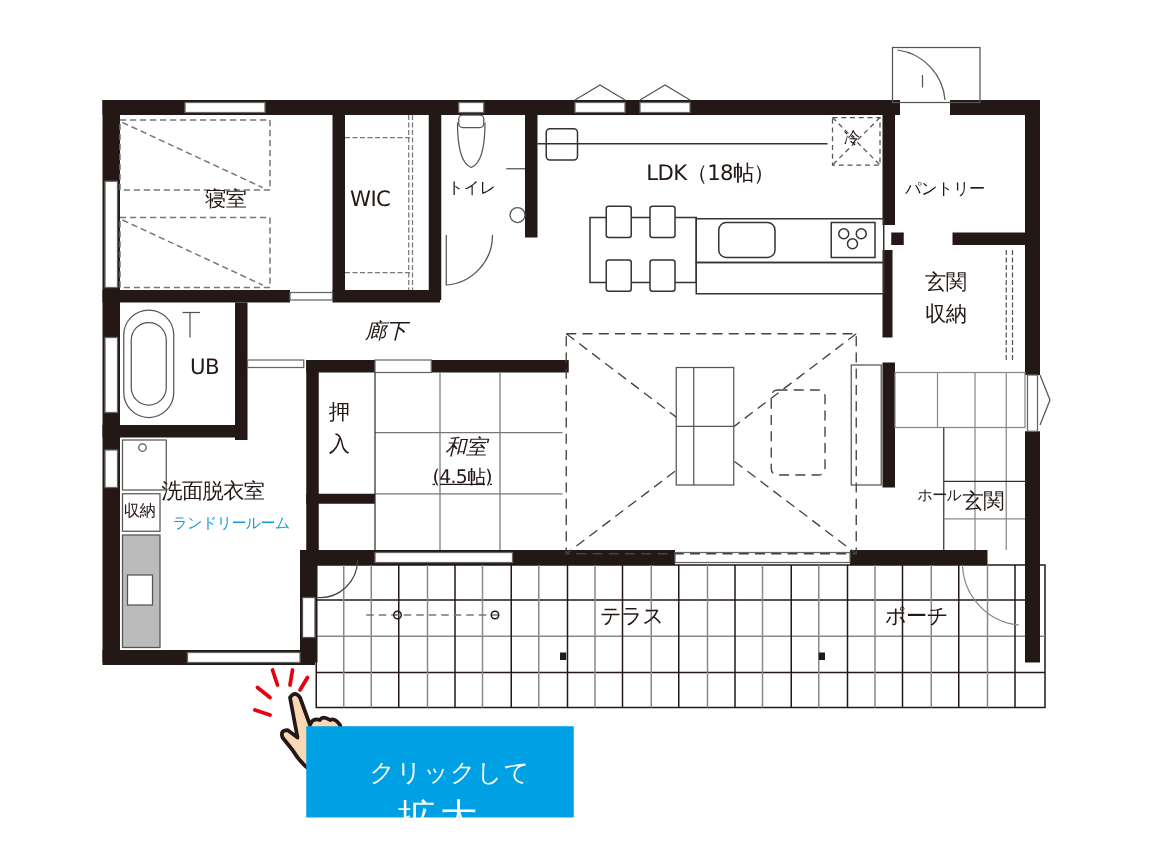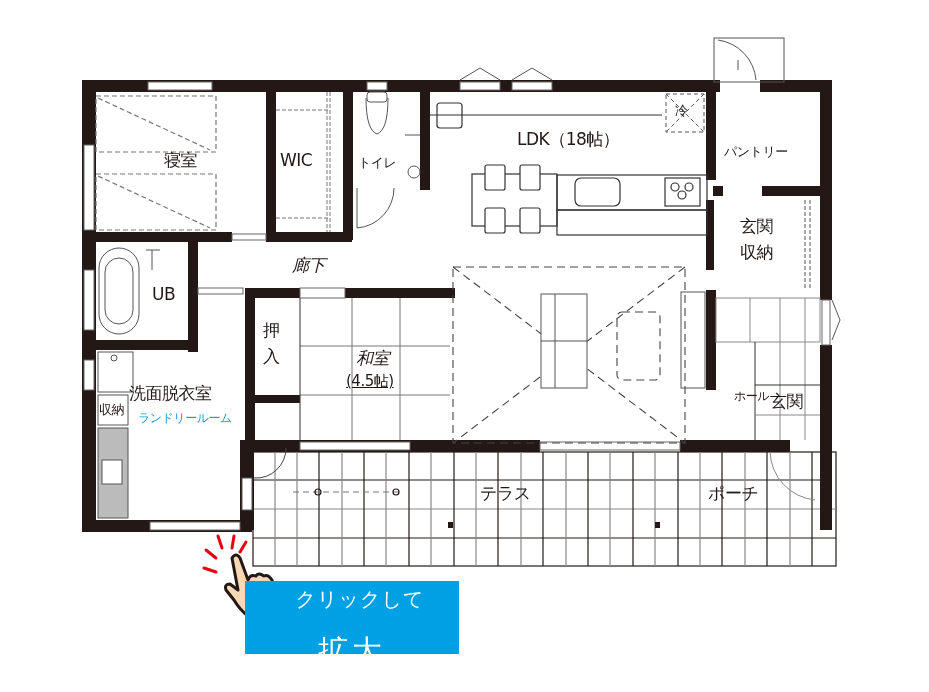--- a/index.html
+++ b/index.html
@@ -2,22 +2,22 @@
 <html><head>
 <meta charset="utf-8">
 <style>
   html,body{margin:0;padding:0;background:#fff;}
   body{width:929px;height:692px;position:relative;overflow:hidden;font-family:"DejaVu Sans","Liberation Sans",sans-serif;}
   #plan{position:absolute;left:0;top:0;width:929px;height:692px;}
   .lbl{position:absolute;color:#231815;font-size:17px;line-height:1;white-space:nowrap;letter-spacing:-0.5px;}
   .lbl.sm{font-size:13px;}
   .lbl.blue{color:#1a9ad6;font-size:12px;}
   #zoom-btn{position:absolute;left:245px;top:581px;width:214px;height:73px;background:#00a0e4;color:#fff;text-align:center;cursor:pointer;}
-  #zoom-btn .l1{display:block;font-size:20px;margin-top:5px;letter-spacing:1px;padding-left:16px;}
-  #zoom-btn .l2{display:block;font-size:30px;margin-top:18px;letter-spacing:4px;}
+  #zoom-btn .l1{display:block;font-size:20px;margin-top:24px;letter-spacing:1px;padding-left:16px;}
+  #zoom-btn .l2{display:block;font-size:30px;margin-top:2px;letter-spacing:4px;}
   #hand{position:absolute;left:196px;top:528px;width:90px;height:90px;}
 </style>
 </head>
 <body>
 
 <svg id="plan" viewBox="0 0 929 692" xmlns="http://www.w3.org/2000/svg">
 
   <g stroke="#888" stroke-width="1.2" fill="none">
     <rect x="253" y="452" width="583" height="114" stroke="#231815"></rect>
     <line x1="253" y1="480" x2="830" y2="480" stroke="#231815"></line>
@@ -212,21 +212,21 @@
     <line x1="805" y1="200" x2="805" y2="290"></line>
       <line x1="810" y1="200" x2="810" y2="290"></line>
   </g>
 
   <path d="M254 478 A30 30 0 0 0 286 448" stroke="#444" fill="none"></path>
   <rect x="242" y="478" width="10" height="32" fill="#fff" stroke="#555"></rect>
 </svg>
 
 <div class="lbl" style="left:164px;top:152px;">寝室</div>
 <div class="lbl" style="left:280px;top:152px;">WIC</div>
-<div class="lbl sm" style="left:358px;top:144px;margin-top:12px;">トイレ</div>
+<div class="lbl sm" style="left:358px;top:144px;">トイレ</div>
 <div class="lbl" style="left:517px;top:131px;">LDK（18帖）</div>
 <div class="lbl sm" style="left:675px;top:104px;">冷</div>
 <div class="lbl sm" style="left:724px;top:145px;">パントリー</div>
 <div class="lbl" style="left:740px;top:218px;">玄関</div>
 <div class="lbl" style="left:740px;top:244px;">収納</div>
 <div class="lbl" style="left:292px;top:257px;font-style:italic;">廊下</div>
 <div class="lbl" style="left:152px;top:286px;">UB</div>
 <div class="lbl" style="left:263px;top:322px;">押</div>
 <div class="lbl" style="left:263px;top:348px;">入</div>
 <div class="lbl" style="left:356px;top:350px;font-style:italic;">和室</div>

